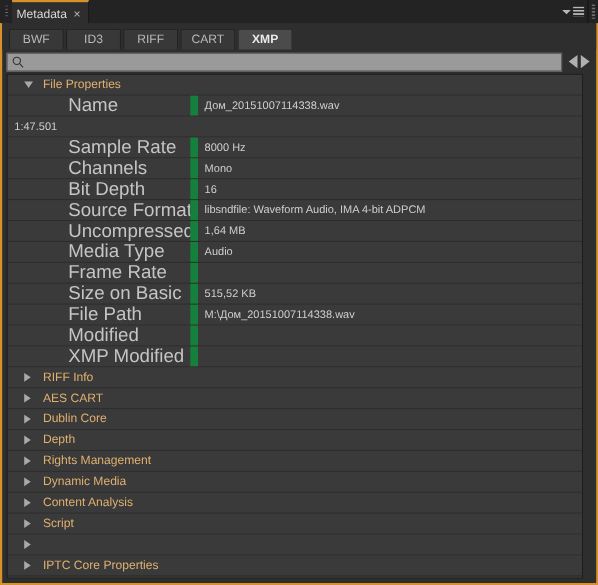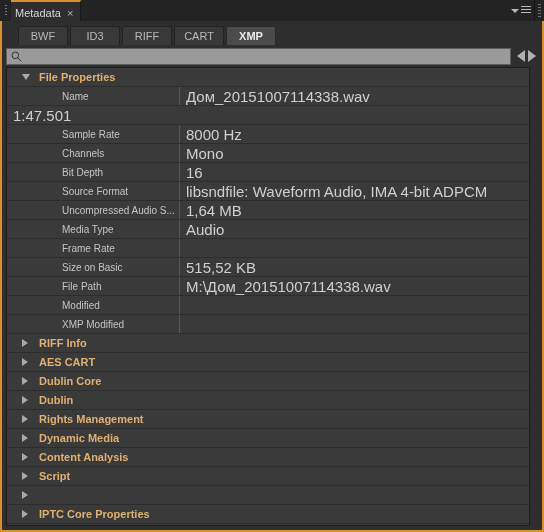--- a/index.html
+++ b/index.html
@@ -121,21 +121,21 @@
   }
 
   
   .tabstrip {
     position: absolute;
     left: 0; top: 0;
     right: 0;
     height: 24px;
     display: flex;
     align-items: flex-end;
-    padding-left: 16px;
+    padding-left: 6px;
     background: #2e2e2e;
     box-sizing: border-box;
   }
   .fmt-tab {
     min-width: 50px;
     height: 19px;
     margin-right: 2px;
     display: flex;
     align-items: center;
     justify-content: center;
@@ -239,56 +239,56 @@
     border-left: 6px solid #a9a9a9;
   }
   .tri.open {
     border-left: 4.5px solid transparent;
     border-right: 4.5px solid transparent;
     border-top: 6px solid #a9a9a9;
   }
   .grp-title {
     margin-left: 18px;
     color: #e0b070;
-    font-weight: bold;
+    font-weight: normal;
     font-size: 11px;
     white-space: nowrap;
   }
 
   .prop-row {
     position: relative;
     height: 19px;
     display: flex;
     align-items: stretch;
     border-bottom: 1px solid #2d2d2d;
     box-sizing: border-box;
     background: #3a3a3a;
   }
   .prop-row .cell-label {
     width: 173px;
     flex: 0 0 173px;
     display: flex;
     align-items: center;
     padding-left: 55px;
     box-sizing: border-box;
-    border-right: 1px solid #15803d;
+    border-right: 7px solid #15803d;
     color: #c5c5c5;
-    font-size: 10px;
+    font-size: 17px;
     white-space: nowrap;
     overflow: hidden;
     text-align: right;
   }
   .prop-row .cell-value {
     flex: 1;
     display: flex;
     align-items: center;
     padding-left: 6px;
     box-sizing: border-box;
     color: #cfcfcf;
-    font-size: 15px;
+    font-size: 10px;
     white-space: nowrap;
     overflow: hidden;
   }
 
   .blank-row {
     height: 19px;
     border-bottom: 1px solid #2d2d2d;
     background: #3a3a3a;
   }
 </style>
@@ -417,21 +417,21 @@
       <div class="grp-header">
         <span class="tri closed"></span>
         <span class="grp-title">AES CART</span>
       </div>
       <div class="grp-header">
         <span class="tri closed"></span>
         <span class="grp-title">Dublin Core</span>
       </div>
       <div class="grp-header">
         <span class="tri closed"></span>
-        <span class="grp-title">Dublin</span>
+        <span class="grp-title">Depth</span>
       </div>
       <div class="grp-header">
         <span class="tri closed"></span>
         <span class="grp-title">Rights Management</span>
       </div>
       <div class="grp-header">
         <span class="tri closed"></span>
         <span class="grp-title">Dynamic Media</span>
       </div>
       <div class="grp-header">

